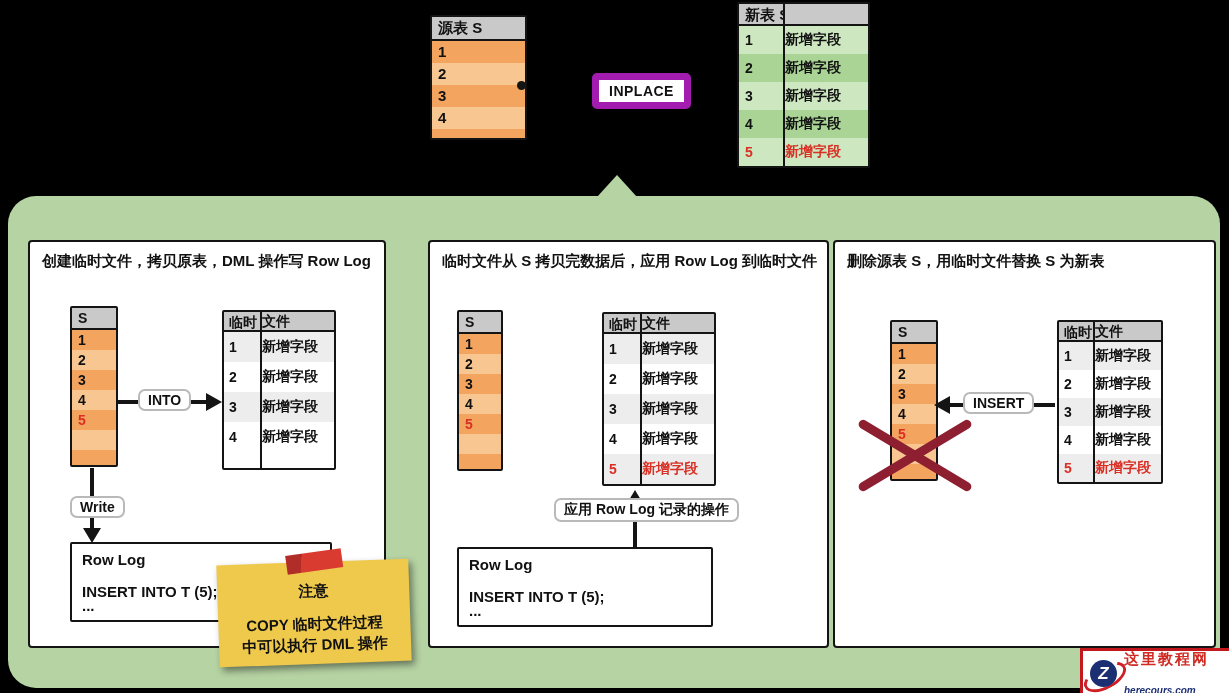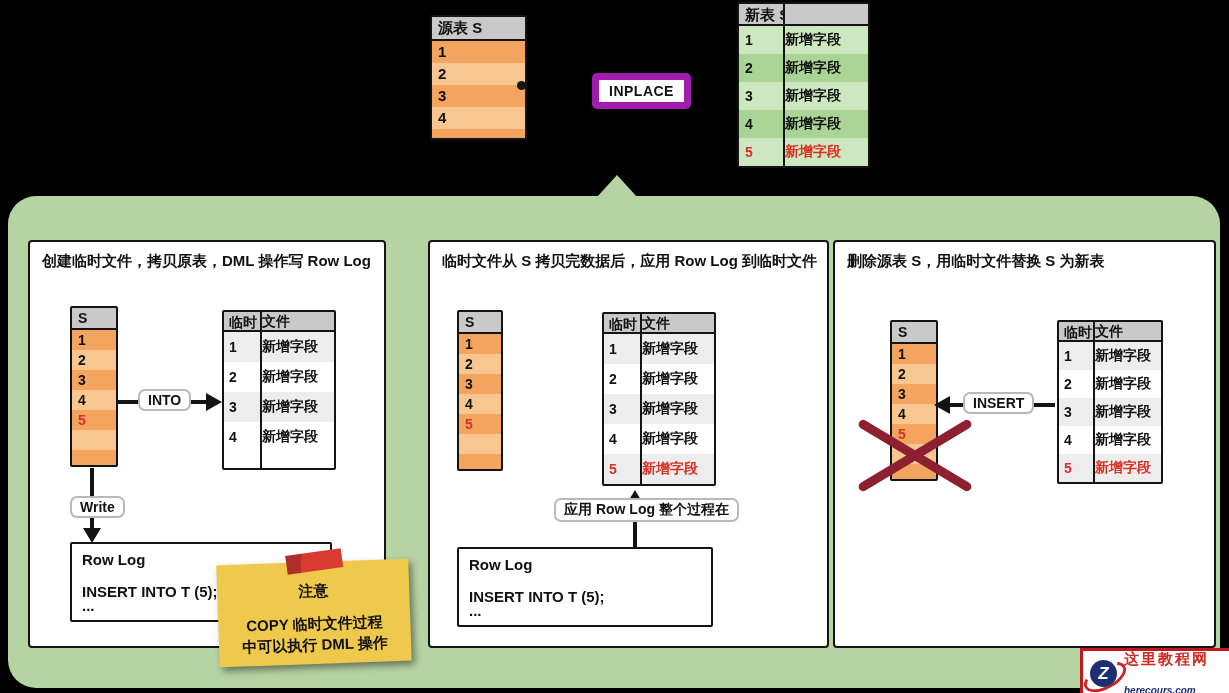--- a/index.html
+++ b/index.html
@@ -245,21 +245,21 @@
         <div class="cell cell2">新增字段</div>
       </div>
       <div class="tt-row row-gray">
         <div class="cell cell1 red-text">5</div>
         <div class="cell cell2 red-text">新增字段</div>
       </div>
     </div>
 
     <div class="ah-up" style="left:196px;top:248px;"></div>
     <div class="aline-v" style="left:203px;top:260px;height:46px;"></div>
-    <div class="badge" style="left:124px;top:256px;">应用 Row Log 整个过程在</div>
+    <div class="badge" style="left:124px;top:256px;">应用 Row Log 记录的操作</div>
 
     <div class="rowlog" style="left:27px;top:305px;width:256px;height:80px;">
       <div class="rl-title">Row Log</div>
       <div class="rl-line">INSERT INTO T (5);</div>
       <div class="rl-dots">...</div>
     </div>
   </div>
 
   <div class="panel" style="left:833px;width:383px;">
     <div class="panel-title">删除源表 S，用临时文件替换 S 为新表</div>

